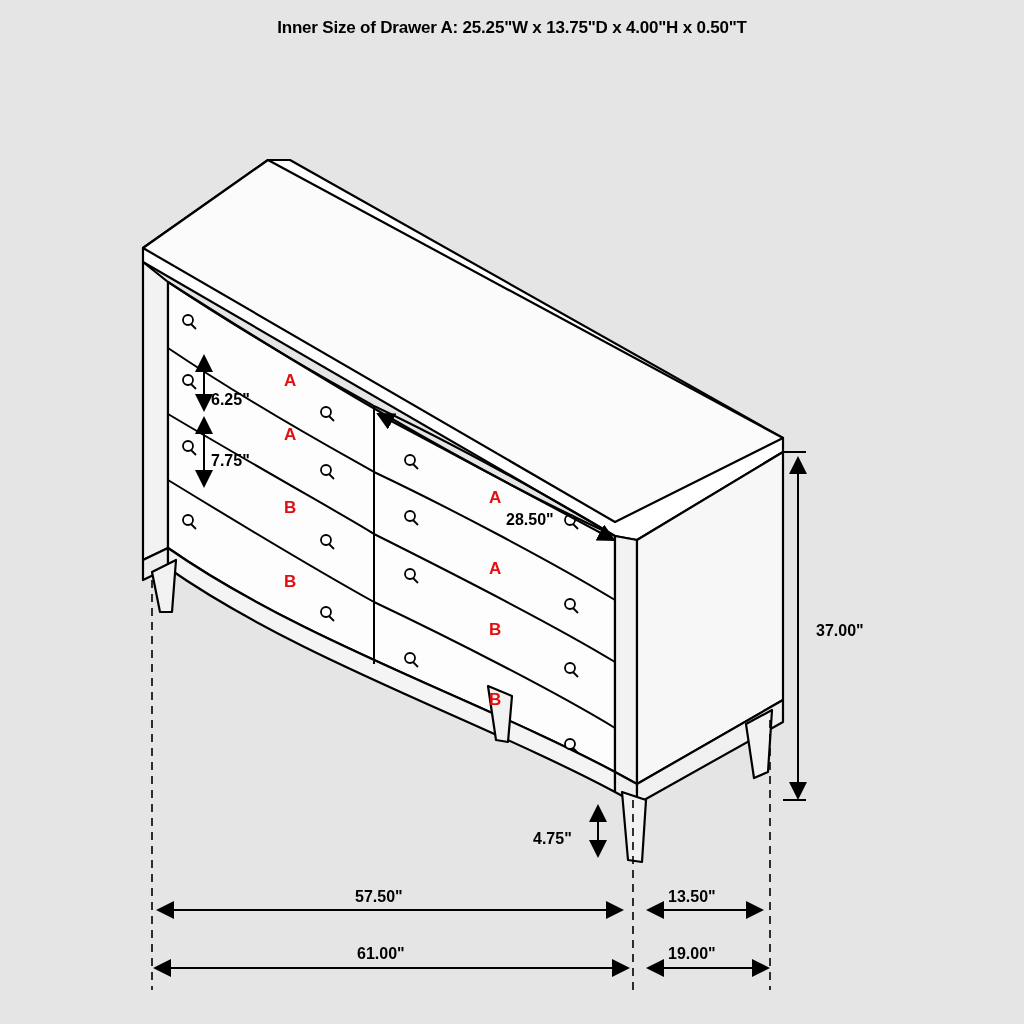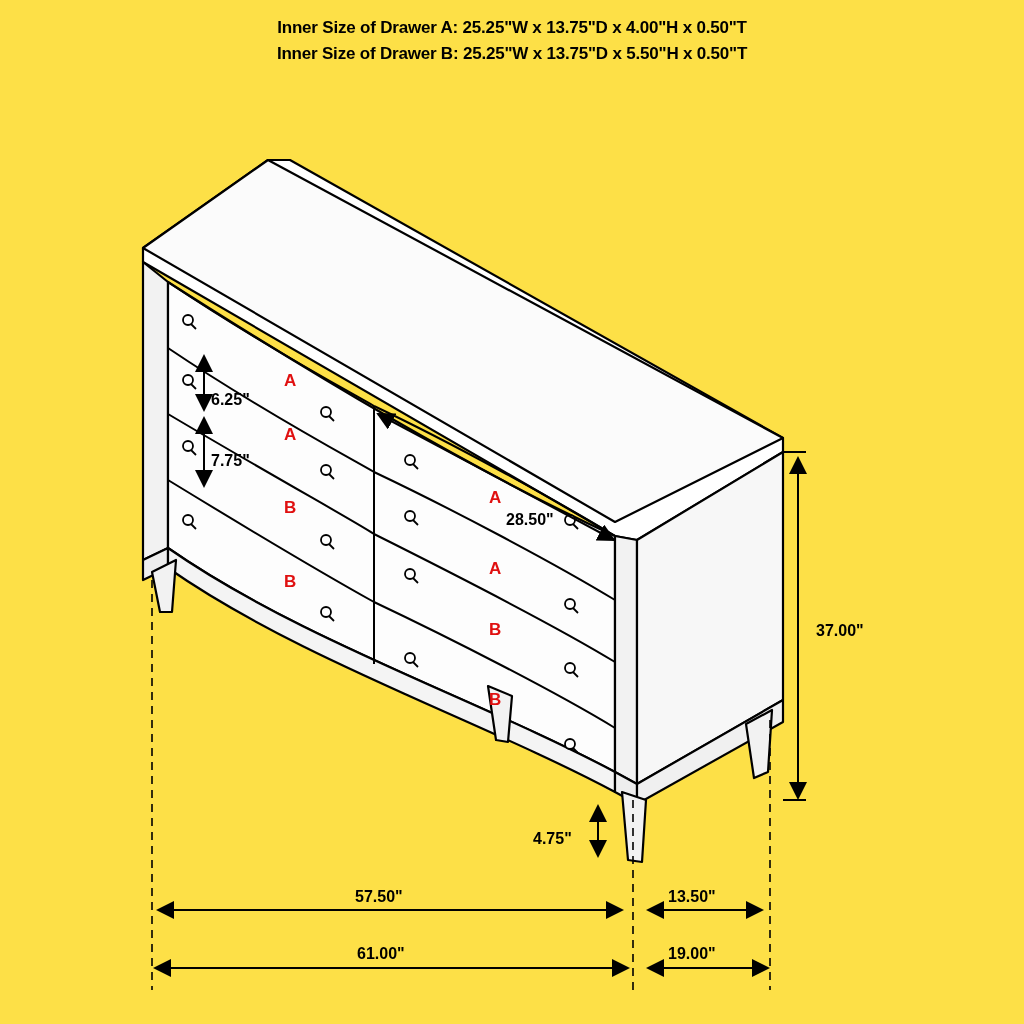--- a/index.html
+++ b/index.html
@@ -7,21 +7,21 @@
     padding: 0;
     background: #ffffff;
   }
   body {
     font-family: "Liberation Sans", sans-serif;
   }
   #page {
     position: relative;
     width: 1024px;
     height: 1024px;
-    background: #fde047;
+    background: #e5e5e5;
     overflow: hidden;
   }
   .hdr {
     position: absolute;
     left: 0;
     width: 1024px;
     text-align: center;
     font-weight: bold;
     font-size: 17px;
     color: #000;
@@ -52,21 +52,20 @@
     color: #e01010;
     white-space: nowrap;
   }
 </style>
 </head>
 <body>
 
 <div id="page">
 
   <div class="hdr" id="hdr1">Inner Size of Drawer A: 25.25"W x 13.75"D x 4.00"H x 0.50"T</div>
-  <div class="hdr" id="hdr2">Inner Size of Drawer B: 25.25"W x 13.75"D x 5.50"H x 0.50"T</div>
 
   <svg class="layer" viewBox="0 0 1024 1024">
     <defs>
       <marker id="arrHead" markerWidth="9" markerHeight="9" refX="8" refY="4.5" orient="auto">
         <path d="M0,0 L9,4.5 L0,9 z" fill="#000"></path>
       </marker>
       <marker id="arrTail" markerWidth="9" markerHeight="9" refX="1" refY="4.5" orient="auto">
         <path d="M9,0 L0,4.5 L9,9 z" fill="#000"></path>
       </marker>
     </defs>

